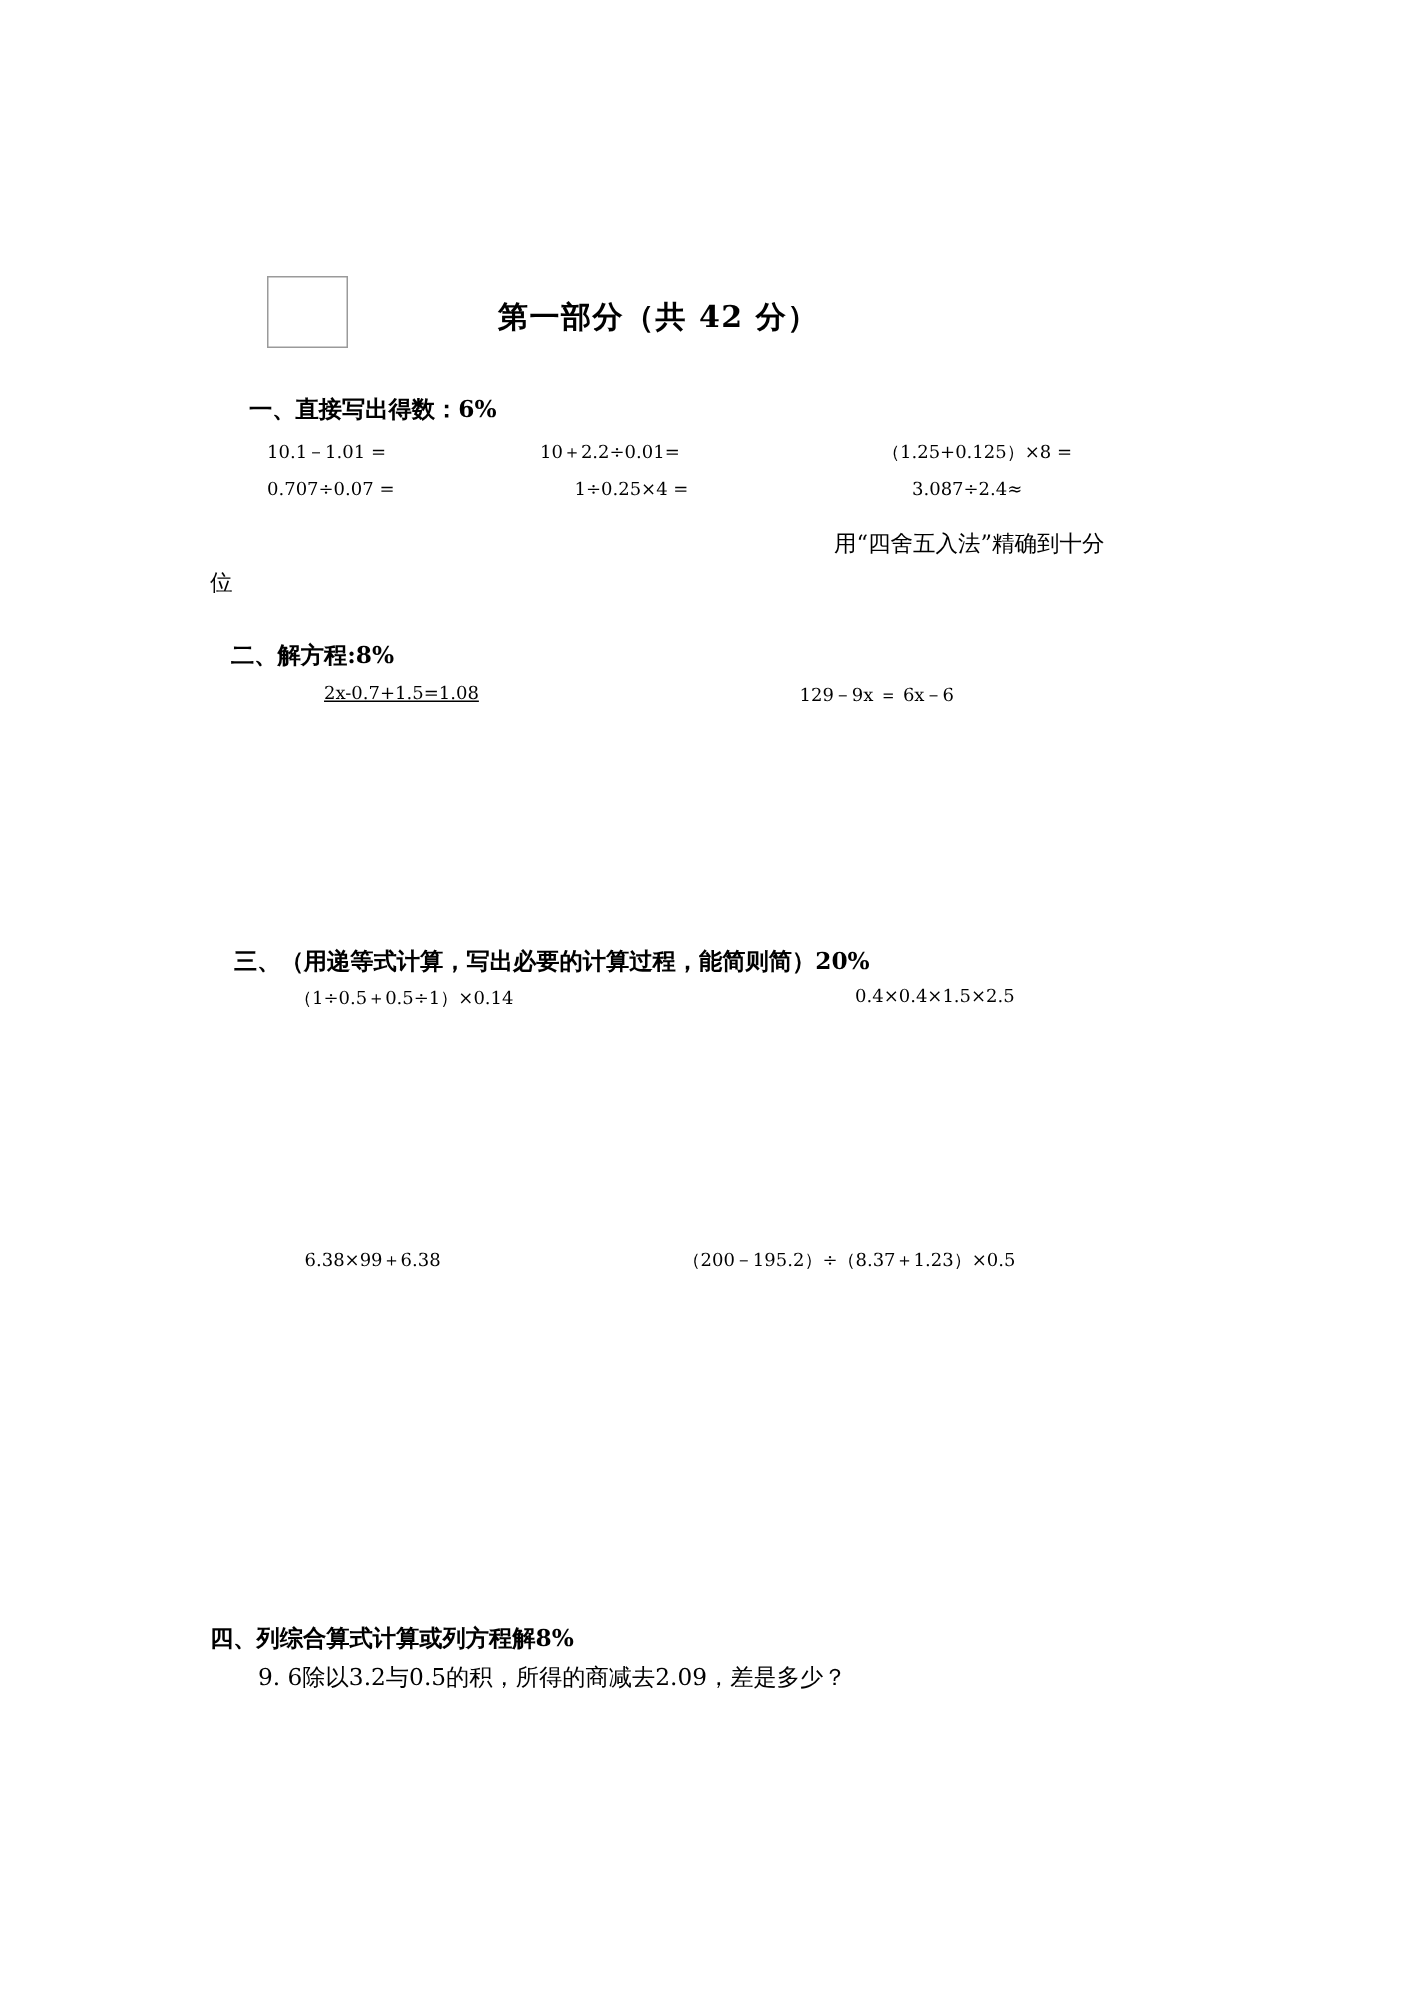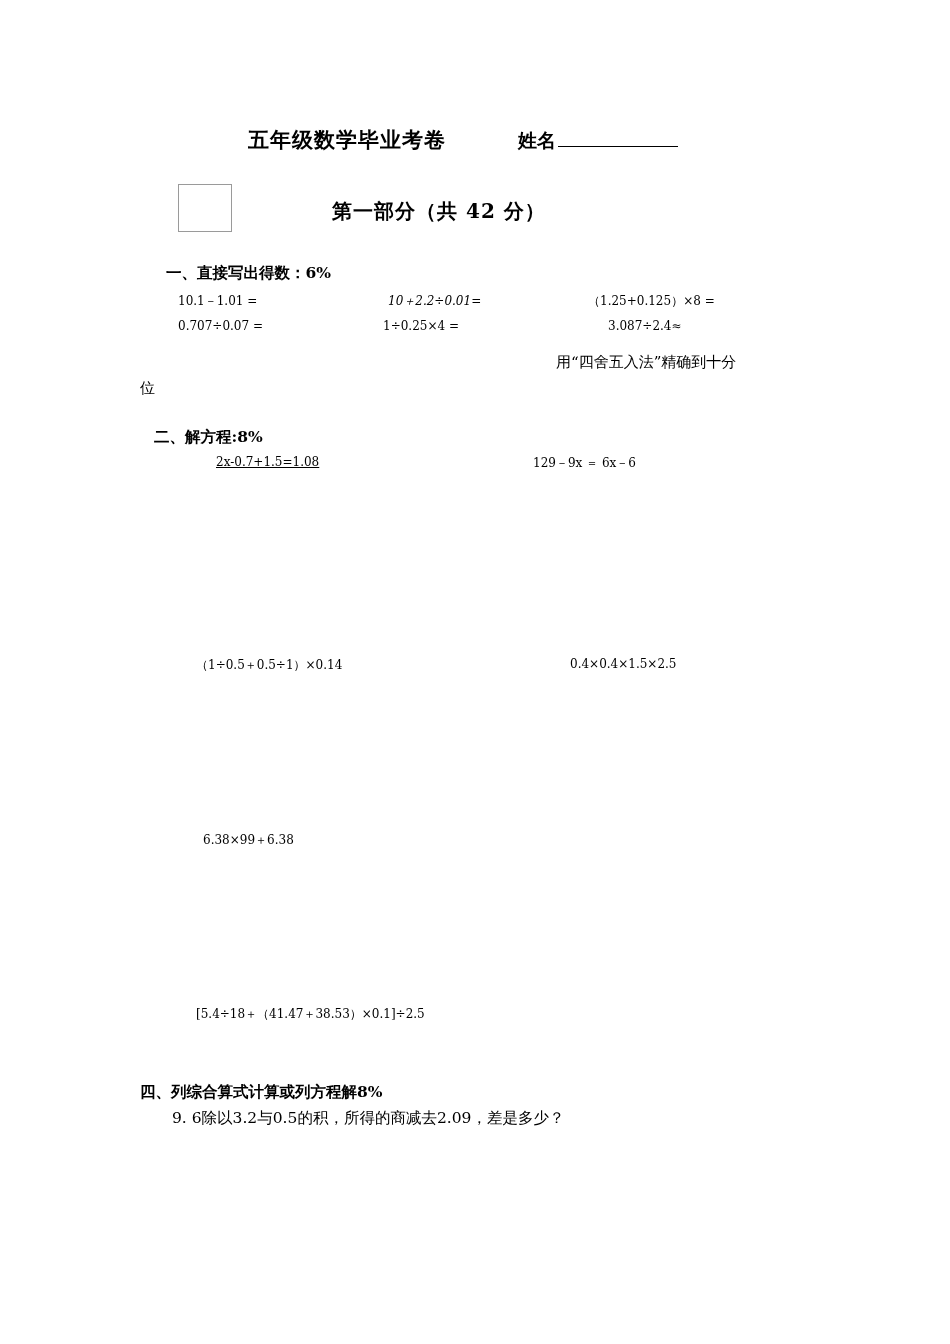--- a/index.html
+++ b/index.html
@@ -106,49 +106,44 @@
     position: absolute;
     font-size: 15.5px;
     white-space: nowrap;
   }
 </style>
 </head>
 <body>
 
 <div class="page">
 
-  <div class="title-row">
-    <span class="doc-title">五年级数学毕业考卷</span>
-    <span class="name-label">
-      <span>姓名</span><span class="name-line"></span>
-    </span>
-  </div>
 
   <div class="score-box"></div>
 
   <div class="part-heading">第一部分（共 42 分）</div>
 
   <div class="sec-head" style="top:263px; left:166px;text-align:center;">一、直接写出得数：6%</div>
 
   <div class="expr" style="top:293px; left:178px;">10.1－1.01 =</div>
-  <div class="expr" style="top:293px; left:388px;font-style:italic;">10＋2.2÷0.01=</div>
+  <div class="expr" style="top:293px; left:360px;">10＋2.2÷0.01=</div>
   <div class="expr" style="top:293px; left:588px;">（1.25+0.125）×8 =</div>
 
   <div class="expr" style="top:319px; left:178px;">0.707÷0.07 =</div>
   <div class="expr" style="top:319px; left:383px;">1÷0.25×4 =</div>
   <div class="expr" style="top:319px; left:608px;">3.087÷2.4≈</div>
 
   <div class="note" style="top:353px; left:556px;">用“四舍五入法”精确到十分</div>
   <div class="note-cont" style="top:379px; left:140px;">位</div>
 
   <div class="sec-head" style="top:427px; left:154px;">二、解方程:8%</div>
   <div class="expr" style="top:455px; left:216px;text-decoration:underline;">2x-0.7+1.5=1.08</div>
   <div class="expr" style="top:455px; left:533px;">129－9x ＝ 6x－6</div>
 
+  <div class="sec-head" style="top:631px; left:156px;">三、（用递等式计算，写出必要的计算过程，能简则简）20%</div>
   <div class="expr" style="top:657px; left:196px;">（1÷0.5＋0.5÷1）×0.14</div>
   <div class="expr" style="top:657px; left:570px;">0.4×0.4×1.5×2.5</div>
   <div class="expr" style="top:832px; left:203px;">6.38×99＋6.38</div>
-  <div class="expr" style="top:1006px; left:196px;">[5.4÷18＋（41.47＋38.53）×0.1]÷2.5</div>
+  <div class="expr" style="top:832px; left:455px;">（200－195.2）÷（8.37＋1.23）×0.5</div>
 
   <div class="sec4-head" style="top:1082px; left:140px;">四、列综合算式计算或列方程解8%</div>
   <div class="q-text" style="top:1108px; left:172px;">9.  6除以3.2与0.5的积，所得的商减去2.09，差是多少？</div>
 
 </div>
 
 </body></html>

